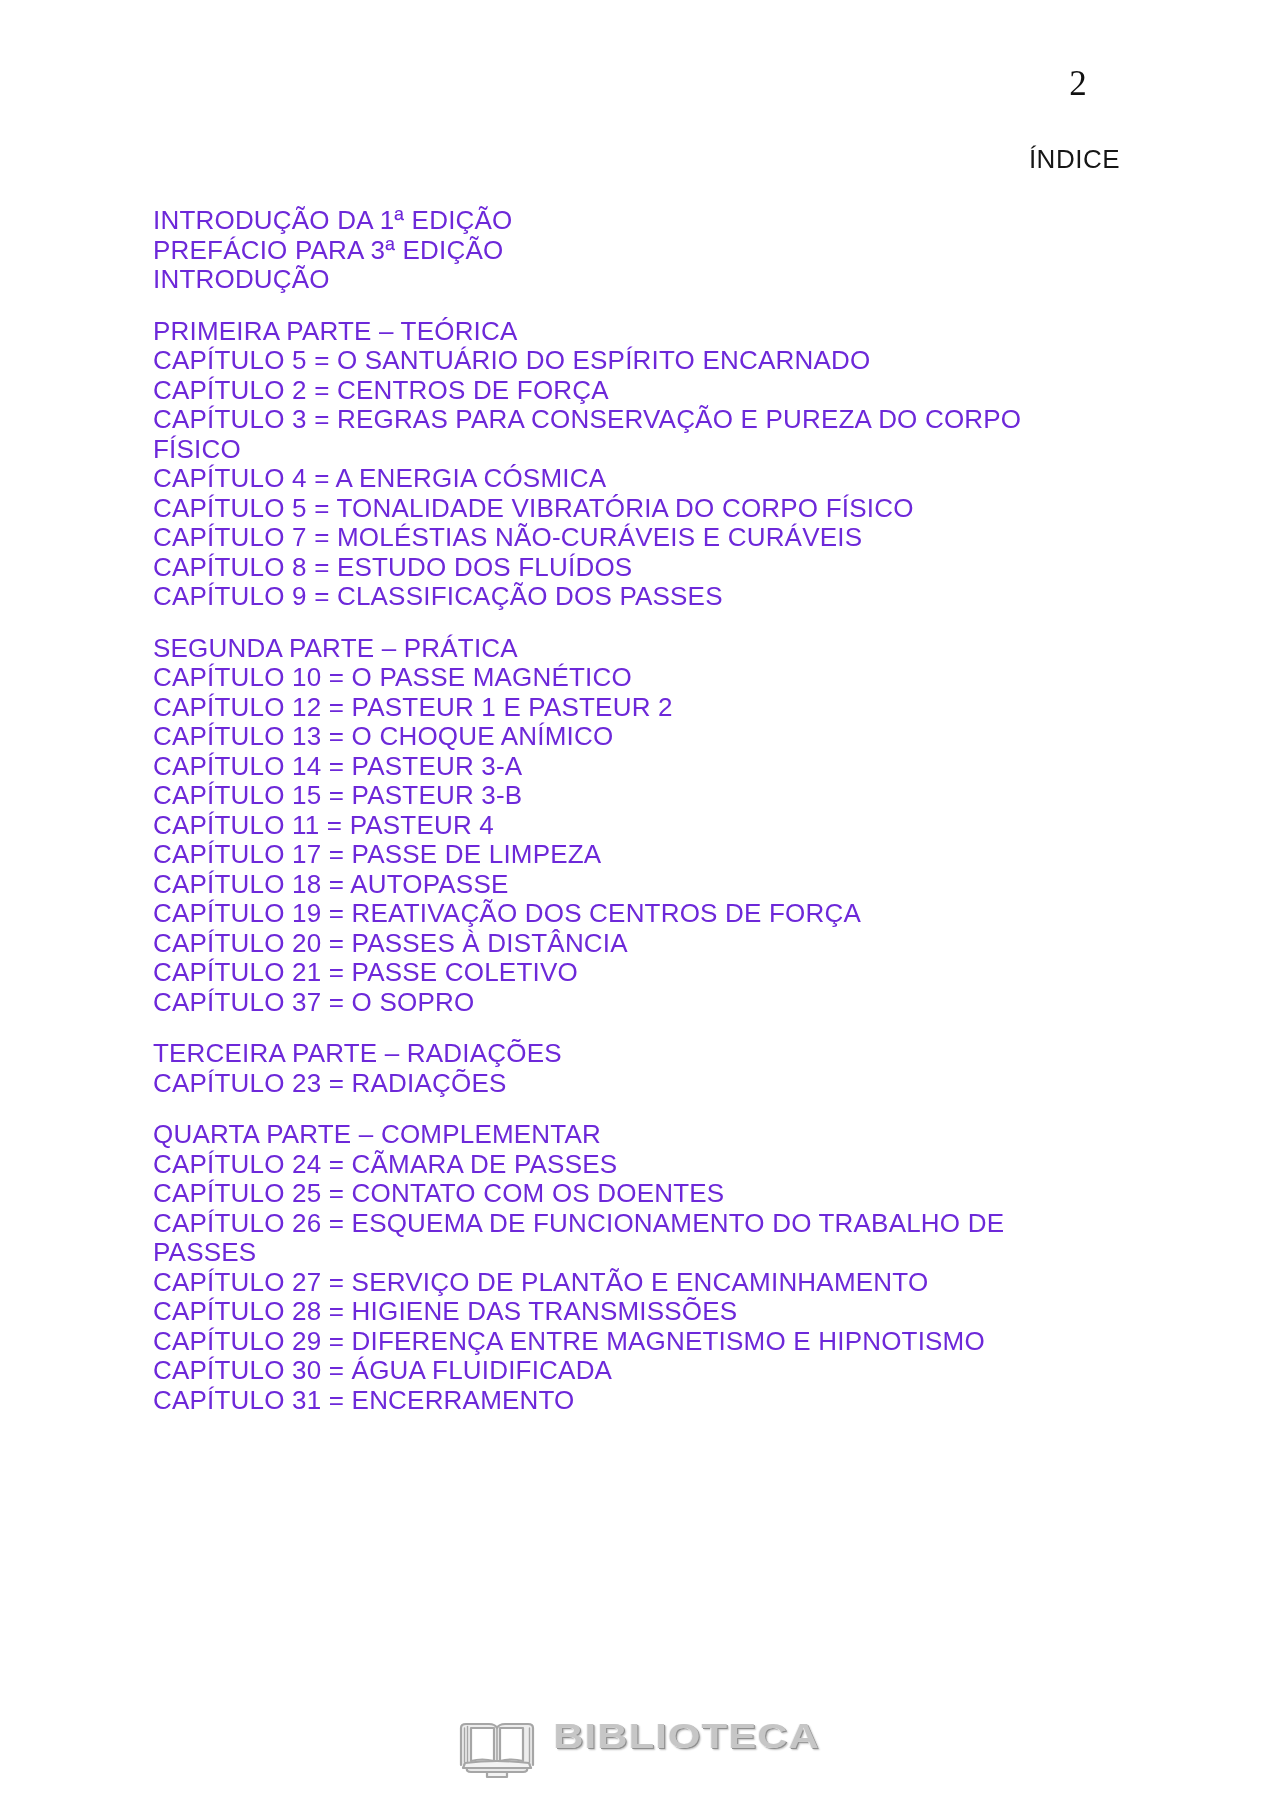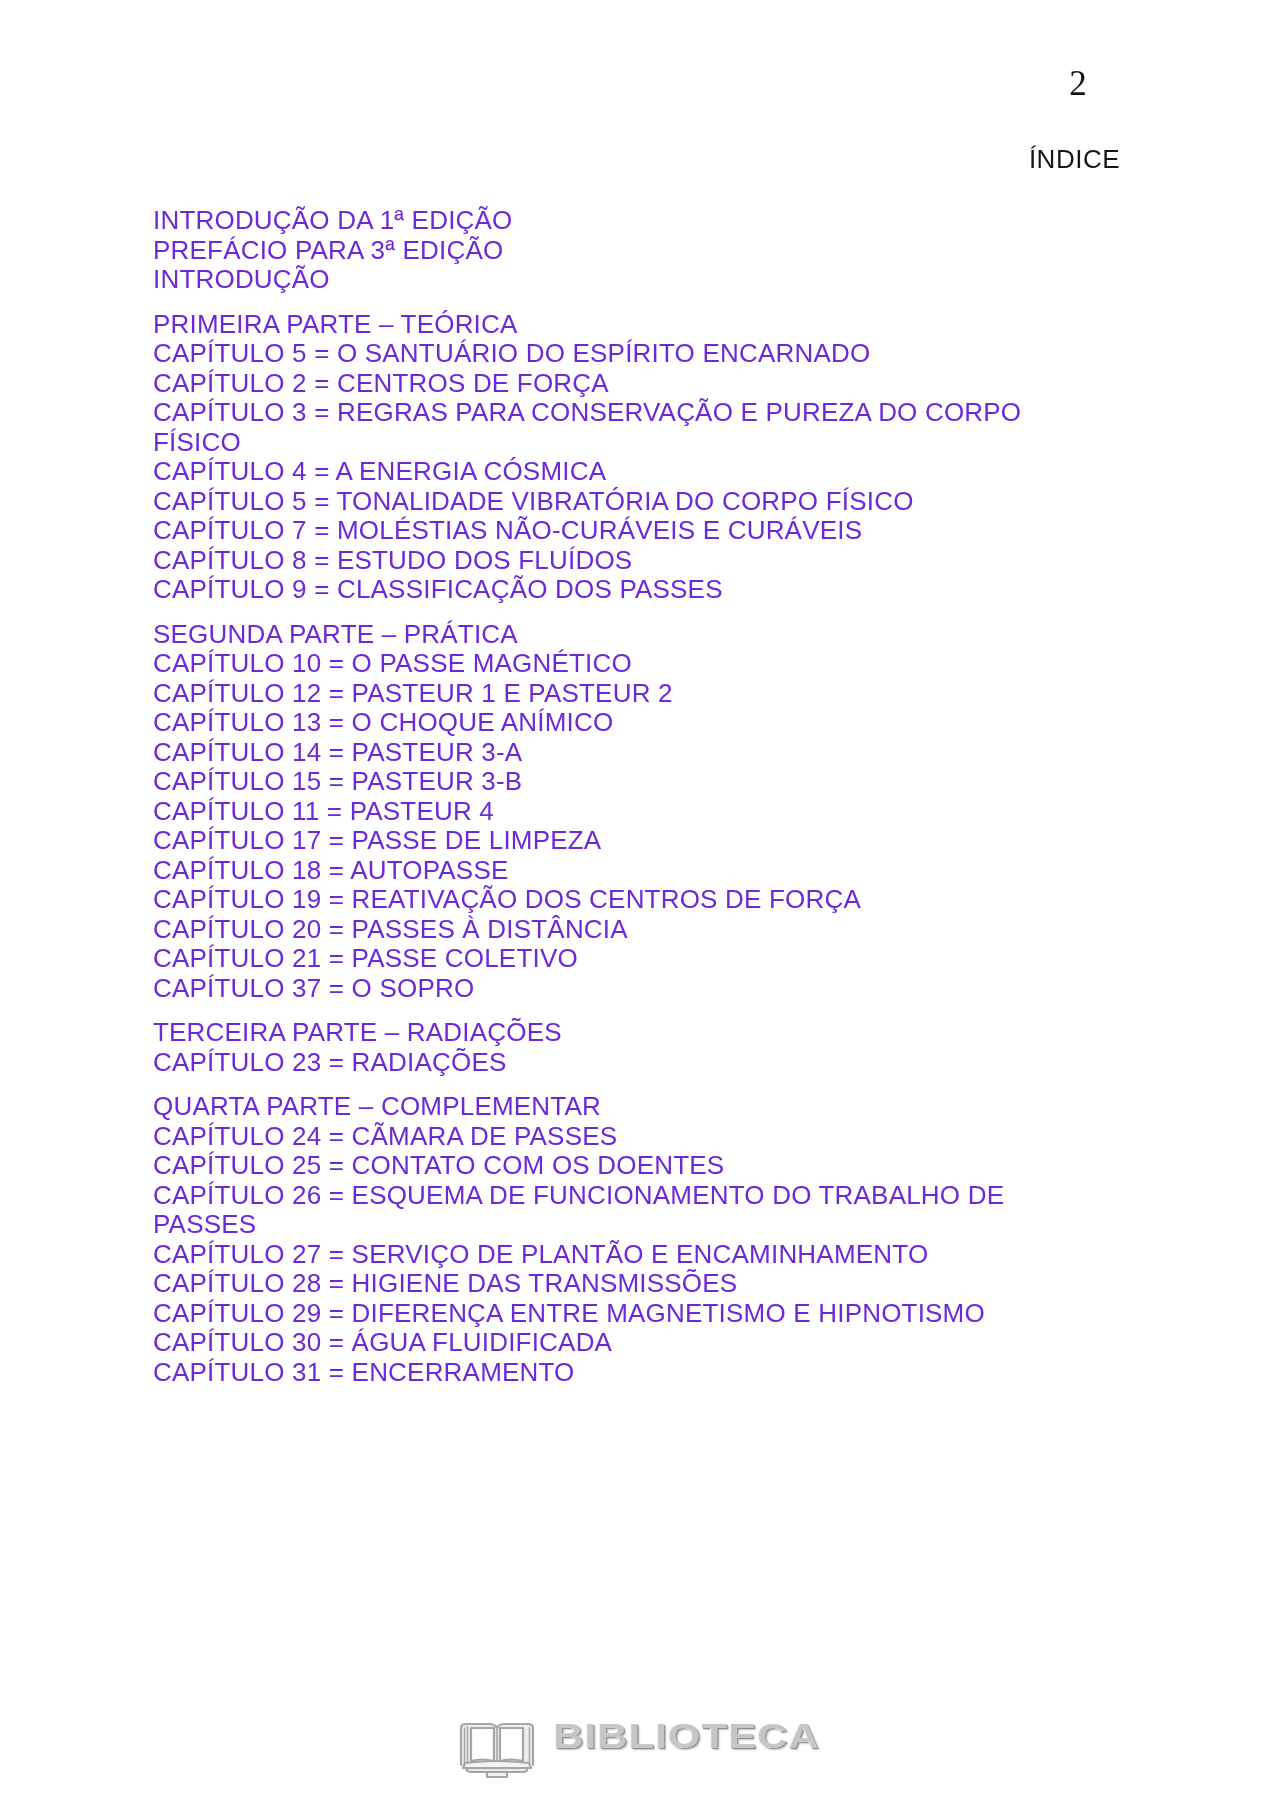--- a/index.html
+++ b/index.html
@@ -38,21 +38,21 @@
     letter-spacing: 0.5px;
     color: #161616;
   }
   .toc {
     position: absolute;
     top: 206px;
     left: 153px;
     width: 980px;
   }
   .toc-block + .toc-block {
-    margin-top: 15px;
+    margin-top: 22px;
   }
   .toc-line {
     font-size: 26px;
     line-height: 29.5px;
     white-space: pre;
     letter-spacing: 0.2px;
     color: #6d28d9;
   }
   .footer-logo {
     position: absolute;

